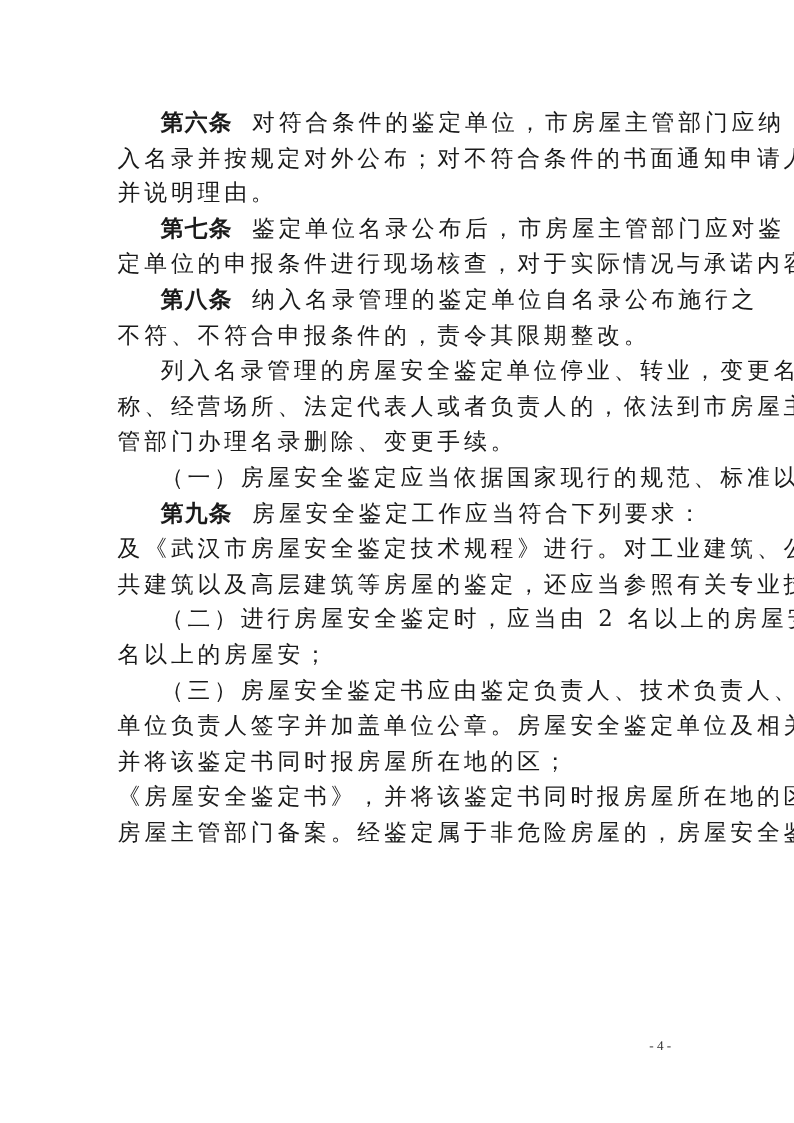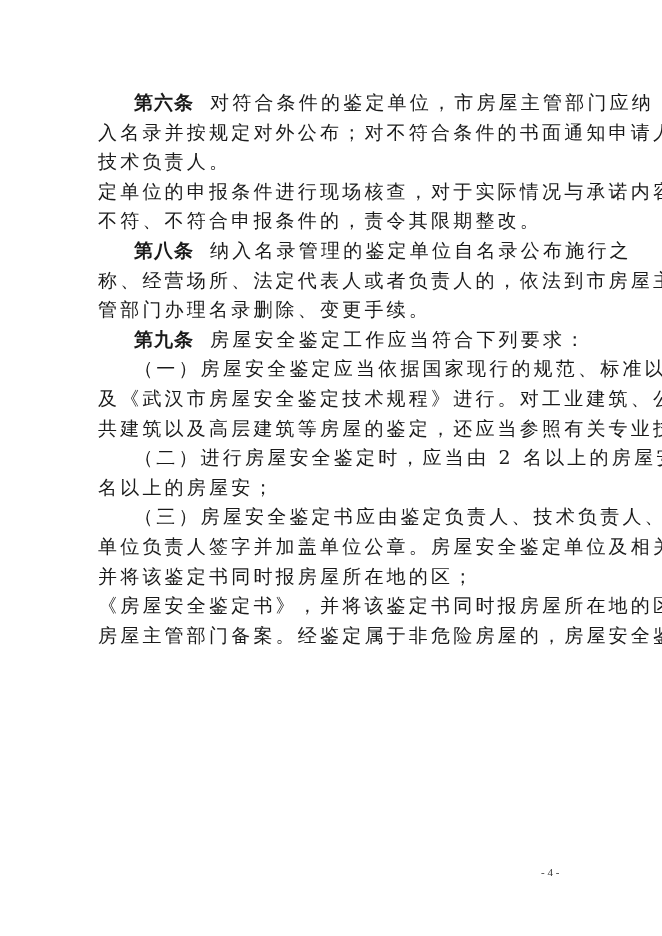--- a/index.html
+++ b/index.html
@@ -23,28 +23,30 @@
     font-family: "Liberation Serif", serif; font-size: 11px; color: #333;
   }
 </style>
 </head>
 <body>
 
 <div class="page">
   <div class="content" id="content">
       <div class="line indent"><span class="bold">第六条</span><span>对符合条件的鉴定单位，市房屋主管部门应纳</span></div>
       <div class="line"><span>入名录并按规定对外公布；对不符合条件的书面通知申请人</span></div>
-      <div class="line"><span>技术负责人。</span></div>
+      <div class="line"><span>并说明理由。</span></div>
+      <div class="line indent"><span class="bold">第七条</span><span>鉴定单位名录公布后，市房屋主管部门应对鉴</span></div>
       <div class="line"><span>定单位的申报条件进行现场核查，对于实际情况与承诺内容</span></div>
+      <div class="line indent"><span class="bold">第八条</span><span>纳入名录管理的鉴定单位自名录公布施行之</span></div>
       <div class="line"><span>不符、不符合申报条件的，责令其限期整改。</span></div>
-      <div class="line indent"><span class="bold">第八条</span><span>纳入名录管理的鉴定单位自名录公布施行之</span></div>
+      <div class="line indent"><span>列入名录管理的房屋安全鉴定单位停业、转业，变更名</span></div>
       <div class="line"><span>称、经营场所、法定代表人或者负责人的，依法到市房屋主</span></div>
       <div class="line"><span>管部门办理名录删除、变更手续。</span></div>
+      <div class="line indent"><span>（一）房屋安全鉴定应当依据国家现行的规范、标准以</span></div>
       <div class="line indent"><span class="bold">第九条</span><span>房屋安全鉴定工作应当符合下列要求：</span></div>
-      <div class="line indent"><span>（一）房屋安全鉴定应当依据国家现行的规范、标准以</span></div>
       <div class="line"><span>及《武汉市房屋安全鉴定技术规程》进行。对工业建筑、公</span></div>
       <div class="line"><span>共建筑以及高层建筑等房屋的鉴定，还应当参照有关专业技</span></div>
       <div class="line indent"><span>（二）进行房屋安全鉴定时，应当由 2 名以上的房屋安</span></div>
       <div class="line"><span>名以上的房屋安；</span></div>
       <div class="line indent"><span>（三）房屋安全鉴定书应由鉴定负责人、技术负责人、</span></div>
       <div class="line"><span>单位负责人签字并加盖单位公章。房屋安全鉴定单位及相关</span></div>
       <div class="line"><span>并将该鉴定书同时报房屋所在地的区；</span></div>
       <div class="line"><span>《房屋安全鉴定书》，并将该鉴定书同时报房屋所在地的区</span></div>
       <div class="line"><span>房屋主管部门备案。经鉴定属于非危险房屋的，房屋安全鉴</span></div>
     </div>

